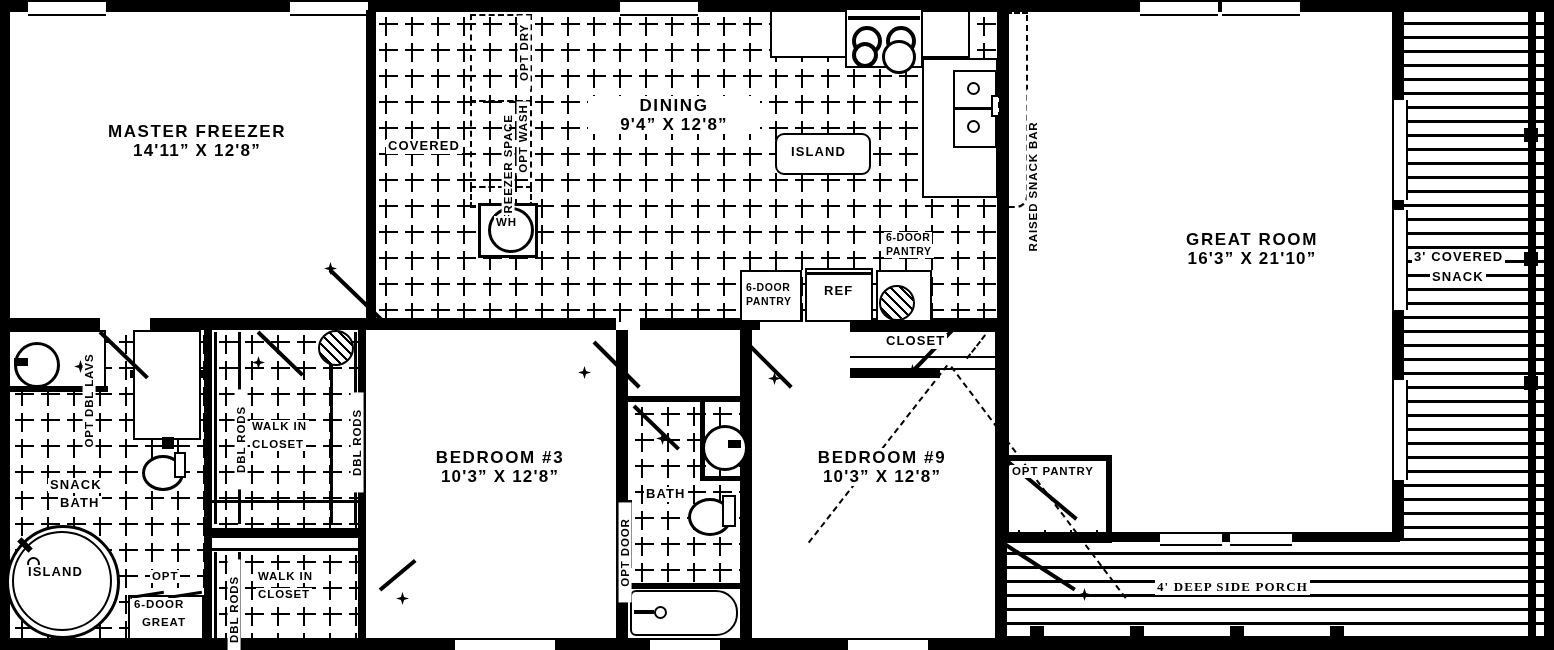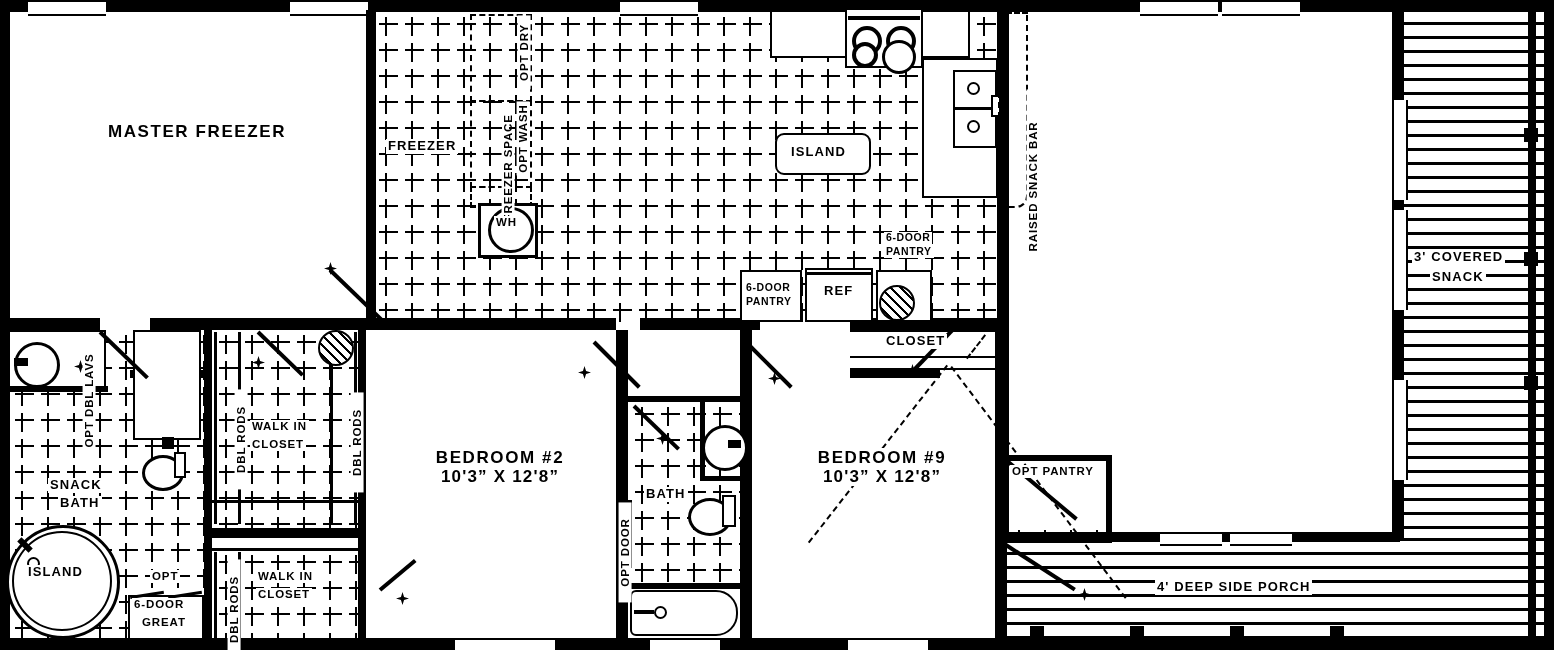--- a/index.html
+++ b/index.html
@@ -236,41 +236,50 @@
 
   <div class="door" style="left:1006px;top:543px;width:82px;transform:rotate(33deg);"></div>
   <div class="doorknob" style="left:1078px;top:588px;"></div>
 
   <div class="dashl" style="left:948px;top:366px;width:225px;transform:rotate(128deg);"></div>
   <div class="dashl" style="left:952px;top:366px;width:290px;transform:rotate(53deg);"></div>
   <div class="dashl" style="left:966px;top:358px;width:30px;transform:rotate(-52deg);"></div>
 
   <div class="lbl rm" style="left:85px;top:122px;width:220px;">
     <span>MASTER FREEZER</span>
-  </div>
-
-  <div class="lbl sm" style="left:386px;top:139px;">FREEZER</div>
+    <span class="d">14'11” X 12'8”</span>
+  </div>
+
+  <div class="lbl sm" style="left:386px;top:139px;">COVERED</div>
 
   <div class="lbl xs vt" style="left:487px;top:22px;width:70px;transform:rotate(-90deg) translate(-24px,0);">OPT DRY</div>
   <div class="lbl xs vt" style="left:486px;top:108px;width:70px;transform:rotate(-90deg) translate(-24px,0);">OPT WASH</div>
   <div class="lbl xs vt" style="left:467px;top:150px;width:78px;transform:rotate(-90deg) translate(-26px,0);">FREEZER SPACE</div>
 
   <div class="lbl xs" style="left:494px;top:216px;">WH</div>
 
+  <div class="lbl rm" style="left:588px;top:96px;width:168px;">
+    <span>DINING</span>
+    <span class="d">9'4” X 12'8”</span>
+  </div>
 
   <div class="lbl sm" style="left:789px;top:145px;">ISLAND</div>
 
   <div class="lbl xs vt" style="left:936px;top:96px;width:190px;transform:rotate(-90deg) translate(-84px,0);">RAISED SNACK BAR</div>
 
   <div class="lbl xxs" style="left:884px;top:232px;">6-DOOR</div>
   <div class="lbl xxs" style="left:884px;top:246px;">PANTRY</div>
   <div class="lbl xxs" style="left:744px;top:282px;">6-DOOR</div>
   <div class="lbl xxs" style="left:744px;top:296px;">PANTRY</div>
   <div class="lbl sm" style="left:822px;top:284px;">REF</div>
 
+  <div class="lbl rm" style="left:1135px;top:230px;width:230px;">
+    <span>GREAT ROOM</span>
+    <span class="d">16'3” X 21'10”</span>
+  </div>
 
   <div class="lbl sm" style="left:1412px;top:250px;">3' COVERED</div>
   <div class="lbl sm" style="left:1430px;top:270px;">SNACK</div>
 
   <div class="lbl xs vt" style="left:32px;top:350px;width:110px;transform:rotate(-90deg) translate(-44px,0);">OPT DBL LAVS</div>
 
   <div class="lbl sm" style="left:48px;top:478px;">SNACK</div>
   <div class="lbl sm" style="left:58px;top:496px;">BATH</div>
 
   <div class="lbl sm" style="left:26px;top:565px;">ISLAND</div>
@@ -282,32 +291,32 @@
   <div class="lbl xs vt" style="left:191px;top:395px;width:96px;transform:rotate(-90deg) translate(-38px,0);">DBL RODS</div>
   <div class="lbl xs vt" style="left:307px;top:398px;width:96px;transform:rotate(-90deg) translate(-38px,0);">DBL RODS</div>
   <div class="lbl xs vt" style="left:184px;top:565px;width:96px;transform:rotate(-90deg) translate(-38px,0);">DBL RODS</div>
 
   <div class="lbl xs" style="left:250px;top:420px;">WALK IN</div>
   <div class="lbl xs" style="left:250px;top:438px;">CLOSET</div>
   <div class="lbl xs" style="left:256px;top:570px;">WALK IN</div>
   <div class="lbl xs" style="left:256px;top:588px;">CLOSET</div>
 
   <div class="lbl rm" style="left:418px;top:448px;width:160px;">
-    <span>BEDROOM #2</span>
+    <span>BEDROOM #3</span>
     <span class="d">10'3” X 12'8”</span>
   </div>
 
   <div class="lbl xs vt" style="left:575px;top:508px;width:96px;transform:rotate(-90deg) translate(-38px,0);">OPT DOOR</div>
 
   <div class="lbl sm" style="left:644px;top:487px;">BATH</div>
 
   <div class="lbl rm" style="left:800px;top:448px;width:160px;">
     <span>BEDROOM #9</span>
     <span class="d">10'3” X 12'8”</span>
   </div>
 
   <div class="lbl sm" style="left:884px;top:334px;">CLOSET</div>
 
   <div class="lbl xs" style="left:1010px;top:465px;">OPT PANTRY</div>
 
-  <div class="lbl sm" style="left:1155px;top:580px;">4' DEEP SIDE PORCH</div>
+  <div class="lbl sm" style="left:1155px;top:580px;font-family:Liberation Serif, serif;">4' DEEP SIDE PORCH</div>
 
 </div>
 
 </body></html>

